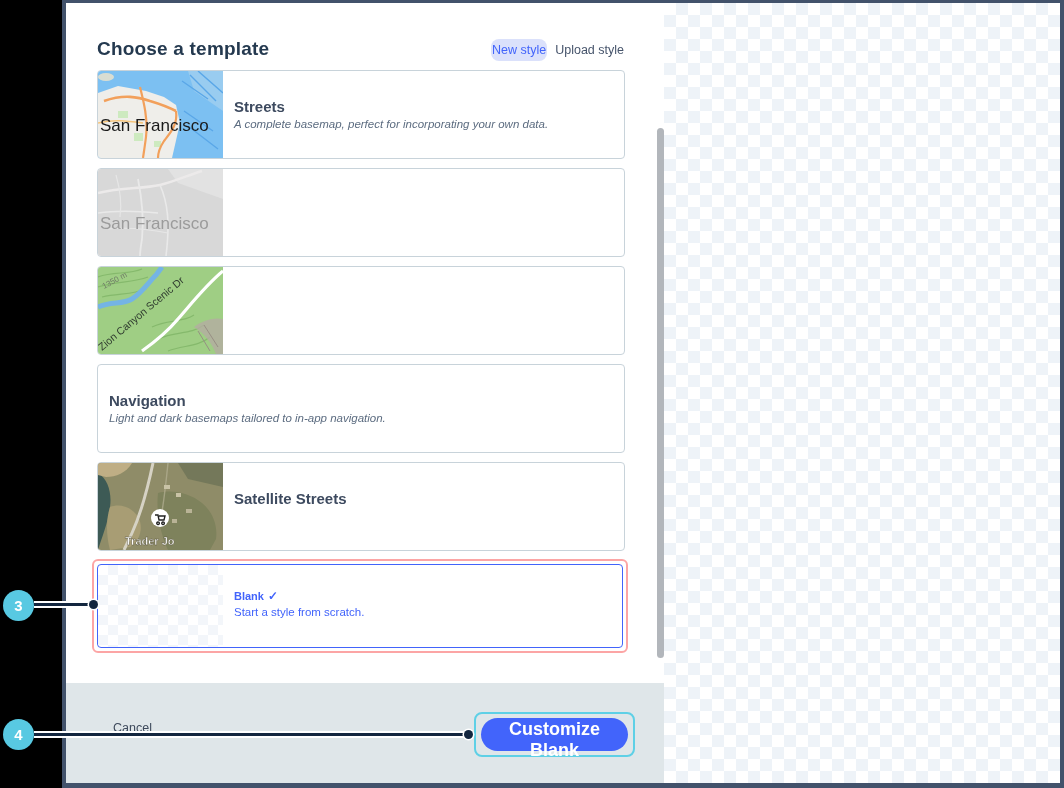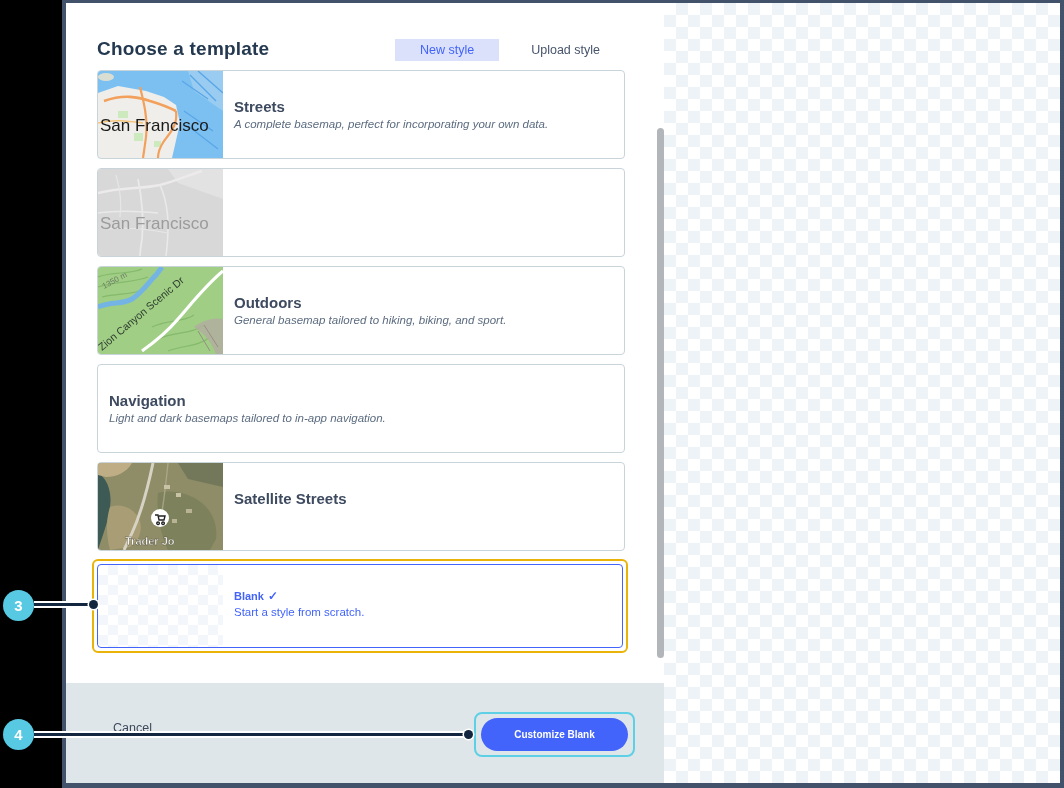--- a/index.html
+++ b/index.html
@@ -16,36 +16,36 @@
     position:absolute;left:598px;top:0;right:0;bottom:0;background:#fff;
     background-image:conic-gradient(#eef3f8 25%,transparent 25% 50%,#eef3f8 50% 75%,transparent 75%);
     background-size:24px 24px;
   }
   .dialog{position:absolute;left:0;top:0;bottom:0;width:598px;background:#fff;border-radius:4px 0 0 0;}
   .dlg-title{
     position:absolute;left:31px;top:35px;font-size:19px;font-weight:700;
     color:#24394f;letter-spacing:.2px;margin:0;text-align:right;
   }
   .tabs{position:absolute;top:36px;right:39px;display:flex;align-items:center;gap:7px;font-size:12.5px;}
-  .tab{padding:4px 25px;border-radius:0;color:#46546b;cursor:pointer;}
+  .tab{padding:4px 1px;border-radius:8px;color:#46546b;cursor:pointer;}
   .tab.active{background:#dbe1fb;color:#4264fb;}
   .list{position:absolute;left:31px;top:0;width:528px;}
   .card{
     position:absolute;left:0;width:526px;height:87px;background:#fff;
     border:1px solid #c8d3da;border-radius:4px;display:flex;cursor:pointer;
   }
   .thumb{width:125px;height:100%;border-radius:3px 0 0 3px;overflow:hidden;flex:none;position:relative;}
   .thumb svg{display:block;width:125px;height:87px;}
   .card-text{padding:27px 14px 0 11px;}
   .card-name{font-size:15px;font-weight:700;color:#3d4a5f;margin-bottom:3px;}
   .card-desc{font-size:11.5px;color:#5c6c80;font-style:italic;}
   
   .blank-outer{
     position:absolute;left:-5px;top:556px;width:532px;height:90px;
-    border:2px solid #eab308;border-radius:6px;background:#fff;
+    border:2px solid #fca5a5;border-radius:6px;background:#fff;
   }
   .blank-card{
     position:absolute;left:3px;top:3px;right:3px;bottom:3px;
     border:1.5px solid #4264fb;border-radius:4px;display:flex;background:#fff;cursor:pointer;
   }
   .blank-thumb{
     width:125px;height:100%;flex:none;border-radius:3px 0 0 3px;
     background-image:conic-gradient(#f3f6fa 25%,transparent 25% 50%,#f3f6fa 50% 75%,transparent 75%);
     background-size:20px 20px;
   }
@@ -60,21 +60,21 @@
   .cancel{
     position:absolute;left:47px;top:38px;font-size:12.5px;font-weight:400;color:#3e4a5c;cursor:pointer;
   }
   .btn-box{
     position:absolute;left:408px;top:29px;width:157px;height:41px;
     border:2px solid #5ed0e6;border-radius:8px;background:#dfe6e9;
     display:flex;align-items:center;justify-content:center;
   }
   .customize-btn{
     width:147px;height:33px;border:none;border-radius:17px;background:#4264fb;
-    color:#fff;font-family:"Liberation Sans",sans-serif;font-size:10px;font-weight:700;cursor:pointer;
+    color:#fff;font-family:"Liberation Sans",sans-serif;font-size:18px;font-weight:700;cursor:pointer;
   }
   
   .marker{
     position:absolute;width:31px;height:31px;border-radius:50%;background:#58c9e2;
     color:#fff;font-size:15px;font-weight:700;display:flex;align-items:center;justify-content:center;
   }
   .m3{left:3px;top:590px;}
   .m4{left:3px;top:719px;}
   .aline{position:absolute;height:3px;background:#13263f;box-shadow:0 -2px 0 #fff,0 2px 0 #fff;}
   .l3{left:34px;top:603px;width:56px;}
@@ -150,24 +150,20 @@
               <svg viewBox="0 0 125 87">
                 <rect x="0" y="0" width="125" height="87" fill="#9fce84"></rect>
                 <path d="M0,10 C16,4 30,8 44,2 M0,20 C18,14 34,16 50,10 M4,30 C20,26 34,28 48,22 M54,60 C70,52 84,56 96,48 M60,72 C78,64 92,68 106,58 M70,84 C86,78 100,80 112,70" stroke="#85b96c" stroke-width="1.2" fill="none"></path>
                 <path d="M96,60 C106,66 114,76 118,87 L125,87 L125,52 C114,50 104,54 96,60 Z" fill="#b4aca2" opacity="0.8"></path>
                 <path d="M100,64 L112,84 M106,58 L120,80" stroke="#978f84" stroke-width="1" fill="none"></path>
                 <path d="M0,40 C14,34 24,38 34,32 C44,26 50,16 58,8 L64,0" stroke="#74b4e4" stroke-width="5" fill="none"></path>
                 <path d="M125,4 C108,18 94,36 80,52 C70,64 58,74 44,84" stroke="#ffffff" stroke-width="3.2" fill="none"></path>
                 <text font-size="8" fill="#6f7d66" font-family="Liberation Sans, sans-serif" transform="translate(6,22) rotate(-28)">1350 m</text>
                 <text font-size="10.5" fill="#2e3a2e" font-family="Liberation Sans, sans-serif" transform="translate(4,84) rotate(-40)">Zion Canyon Scenic Dr</text>
               </svg>
-            </div>
-            <div class="card-text">
-              <div class="card-name">Outdoors</div>
-              <div class="card-desc">General basemap tailored to hiking, biking, and sport.</div>
             </div>
           </div>
 
           <div class="card" style="top:361px">
             <div class="card-text">
               <div class="card-name">Navigation</div>
               <div class="card-desc">Light and dark basemaps tailored to in-app navigation.</div>
             </div>
           </div>
 

